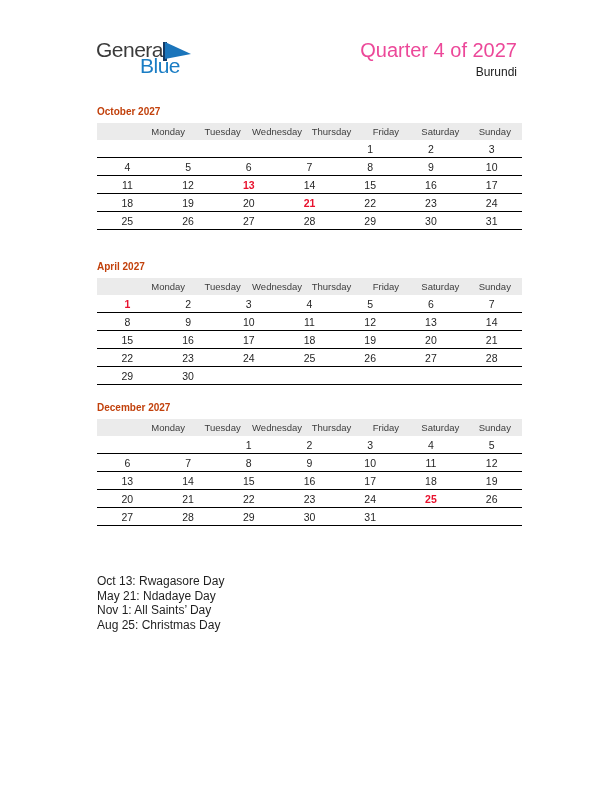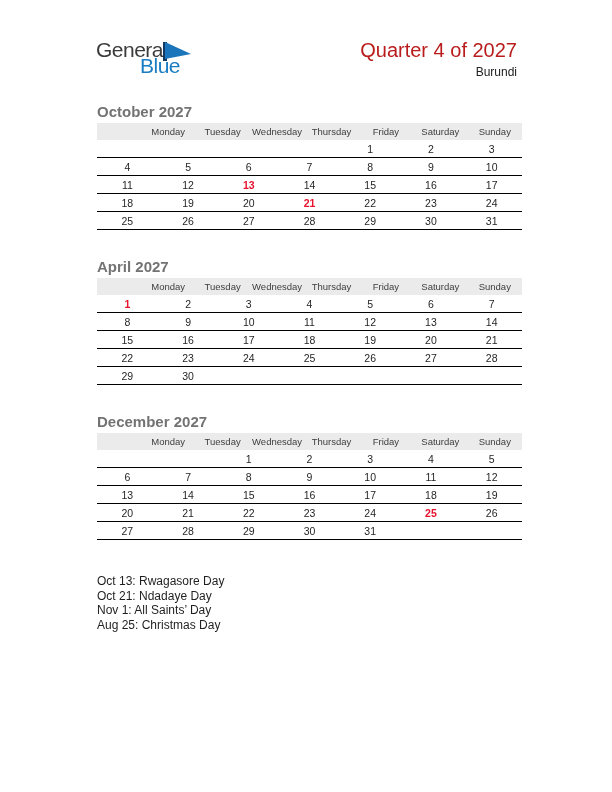--- a/index.html
+++ b/index.html
@@ -14,25 +14,25 @@
   .logo-general {
     position:absolute; left:0; top:0; font-size:21px; color:#3b3b3b;
     letter-spacing:-0.5px;
   }
   .logo-flag { position:absolute; left:67px; top:4px; }
   .logo-blue {
     position:absolute; left:44px; top:16px; font-size:21px; color:#1a7dc4;
     letter-spacing:-0.5px;
   }
   .title-block { position:absolute; right:95px; top:38px; text-align:right; }
-  .quarter-title { font-size:20px; color:#b91c1c; line-height:25px;margin-left:42px; }
+  .quarter-title { font-size:20px; color:#ec4899; line-height:25px;margin-left:42px; }
   .country { font-size:12px; color:#222; line-height:19px; }
   
   .month { position:absolute; left:97px; width:425px; }
-  .month h2 { font-size:15px; font-weight:700; color:#737373; line-height:16px; margin-bottom:3px; }
+  .month h2 { font-size:10px; font-weight:700; color:#c2410c; line-height:16px; margin-bottom:3px; }
   .grid { width:425px; }
   .row { display:grid; grid-template-columns:repeat(7,1fr); }
   .head-row { background:var(--band,#ebebeb); height:17px;padding-left:44px; }
   .head-cell {
     font-size:9.5px; color:#3d3d3d; text-align:center; line-height:17px;
   }
   .week-row { height:18px; border-bottom:1.5px solid #000; }
   .day-cell {
     font-size:10.5px; color:#1f1f1f; text-align:center; line-height:16px;
     padding-top:1px;
@@ -174,21 +174,21 @@
           <div class="day-cell">30</div>
           <div class="day-cell"></div>
           <div class="day-cell"></div>
           <div class="day-cell"></div>
           <div class="day-cell"></div>
           <div class="day-cell"></div>
         </div>
       </div>
   </section>
 
-  <section class="month" style="top:414px">
+  <section class="month" style="top:400px">
     <h2>December 2027</h2>
     <div class="grid">
         <div class="row head-row">
           <div class="head-cell">Monday</div>
           <div class="head-cell">Tuesday</div>
           <div class="head-cell">Wednesday</div>
           <div class="head-cell">Thursday</div>
           <div class="head-cell">Friday</div>
           <div class="head-cell">Saturday</div>
           <div class="head-cell">Sunday</div>
@@ -236,18 +236,18 @@
           <div class="day-cell">30</div>
           <div class="day-cell">31</div>
           <div class="day-cell"></div>
           <div class="day-cell"></div>
         </div>
       </div>
   </section>
 
   <footer class="holidays">
       <div class="holiday-line">Oct 13: Rwagasore Day</div>
-      <div class="holiday-line">Oct 21: Ndadaye Day</div>
+      <div class="holiday-line">May 21: Ndadaye Day</div>
       <div class="holiday-line">Nov 1: All Saints’ Day</div>
       <div class="holiday-line">Aug 25: Christmas Day</div>
     </footer>
 
 </div>
 
 </body></html>

